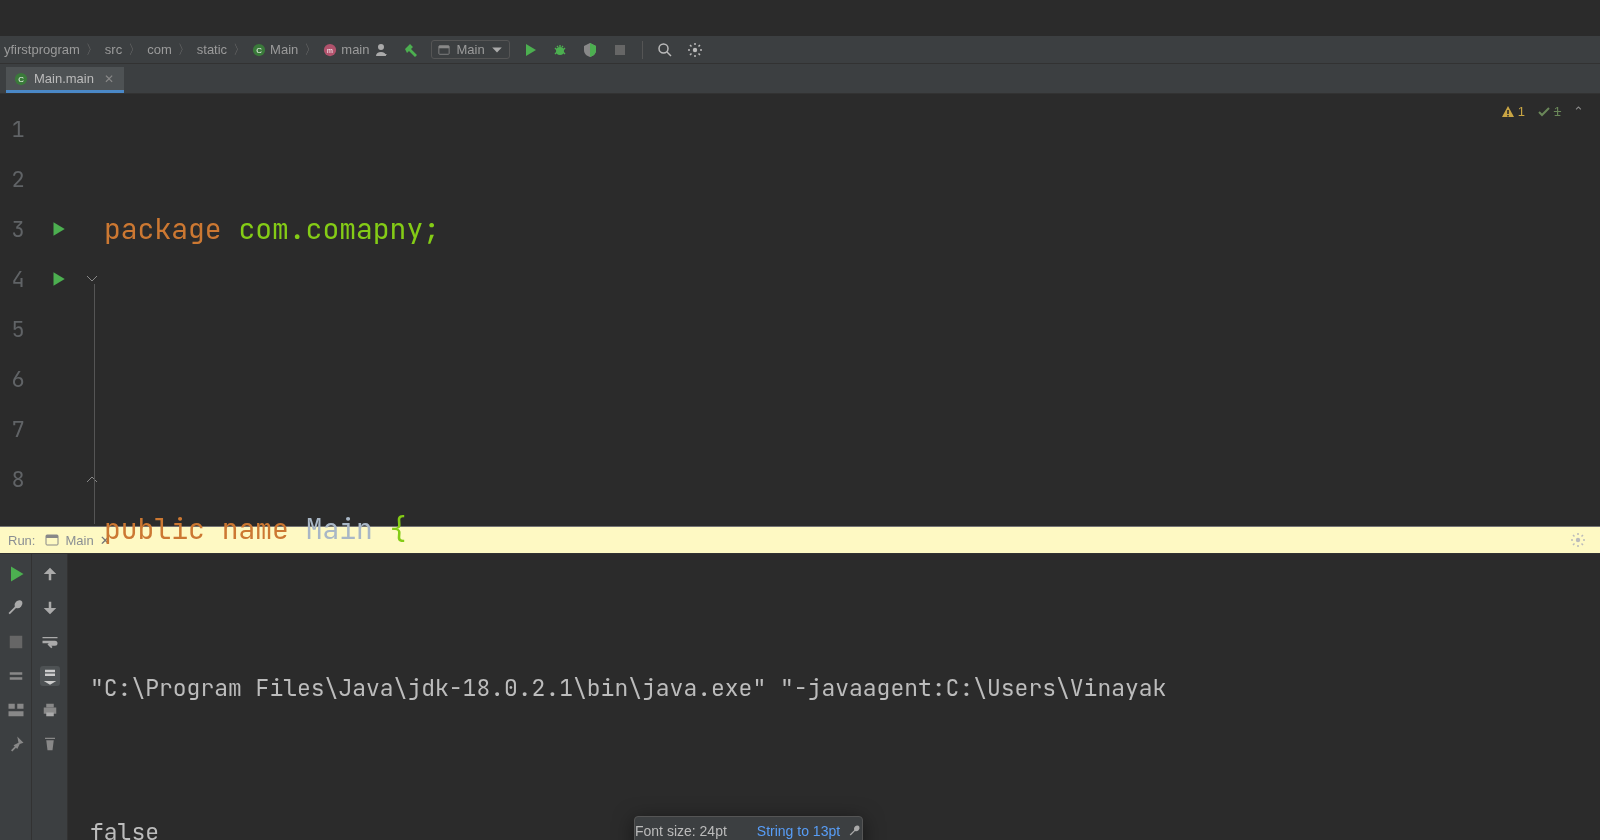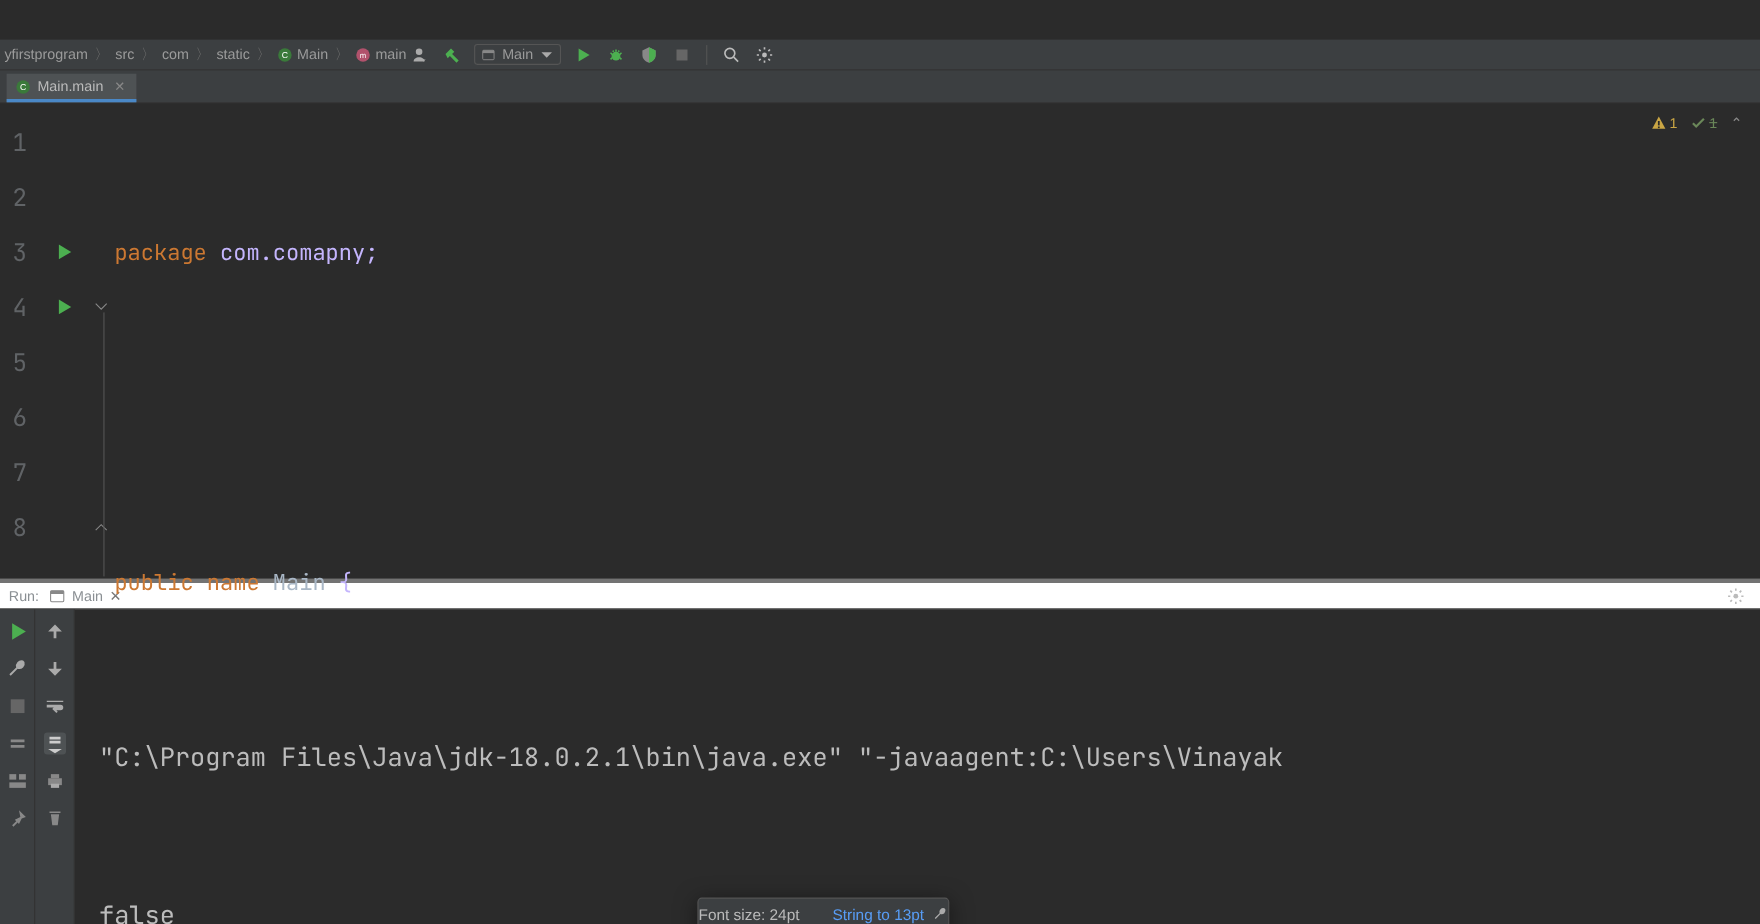--- a/index.html
+++ b/index.html
@@ -66,44 +66,44 @@
   .gutter-line-nums .ln { height: 50px; display:flex; align-items:center; justify-content:center; color:#606366; font-family:"JetBrains Mono","Consolas",monospace; font-size:22px; }
   .gutter-icons { width: 44px; padding-top: 10px; }
   .gutter-icons .gi { height:50px; display:flex; align-items:center; justify-content:center; }
   .fold-gutter { width: 24px; padding-top: 10px; }
   .fold-gutter .fg { height:50px; display:flex; align-items:center; justify-content:center; }
   .fold-vline { position:absolute; left: 94px; top: 190px; width:1px; height: 240px; background:#555; }
 
   .code-area {
     flex:1; padding-top: 10px;
     font-family:"JetBrains Mono","Consolas",monospace;
-    font-size: 20px; line-height: 50px;
+    font-size: 28px; line-height: 50px;
     white-space: pre;
     position: relative;
   }
   .code-line { height:50px; display:flex; align-items:center; }
   .kw { color:#cc7832; }
   .classname { color:#a9b7c6; }
   .methoddecl { color:#ffc66d; }
   .str { color:#6a8759; }
-  .txt { color:#c4b5fd; }
+  .txt { color:#84cc16; }
   .underline-warn { border-bottom: 2px dotted #6a8759; }
 
   .editor-status {
     position:absolute; top:10px; right:16px;
     display:flex; align-items:center; gap:12px;
     font-size:13px;
   }
   .editor-status .warn { color:#c9a544; display:flex; align-items:center; gap:3px;}
   .editor-status .typo { color:#6a8759; display:flex; align-items:center; gap:3px;}
   .editor-status .chev { color:#888; }
 
   
   .run-header {
-    height: 28px; background:#ffffff; border-top:4px solid #737373; border-bottom:1px solid #323232;
+    height: 28px; background:#fef9c3; border-top:1px solid #737373; border-bottom:1px solid #323232;
     display:flex; align-items:center; justify-content:space-between;
     padding: 0 12px 0 8px; font-size:13px; color:#8a8f93;
   }
   .run-header-left { display:flex; align-items:center; gap:10px; }
   .run-tab { display:flex; align-items:center; gap:6px; }
   .run-tab .close { color:#777; }
 
   .run-body { display:flex; height: 322px; background:#2b2b2b; position:relative; }
   .run-gutter-a, .run-gutter-b { background:#3c3f41; display:flex; flex-direction:column; align-items:center; padding-top:10px; gap:14px; }
   .run-gutter-a { width:32px; border-right:1px solid #323232; }

